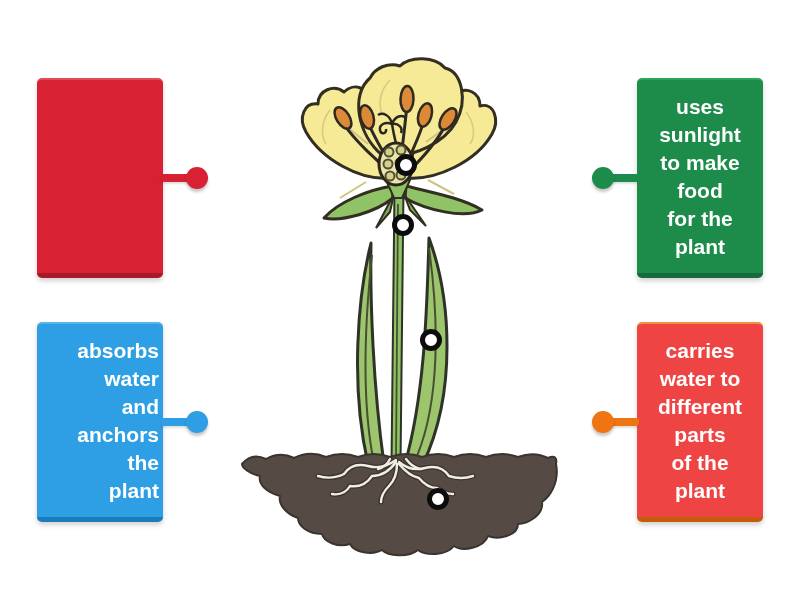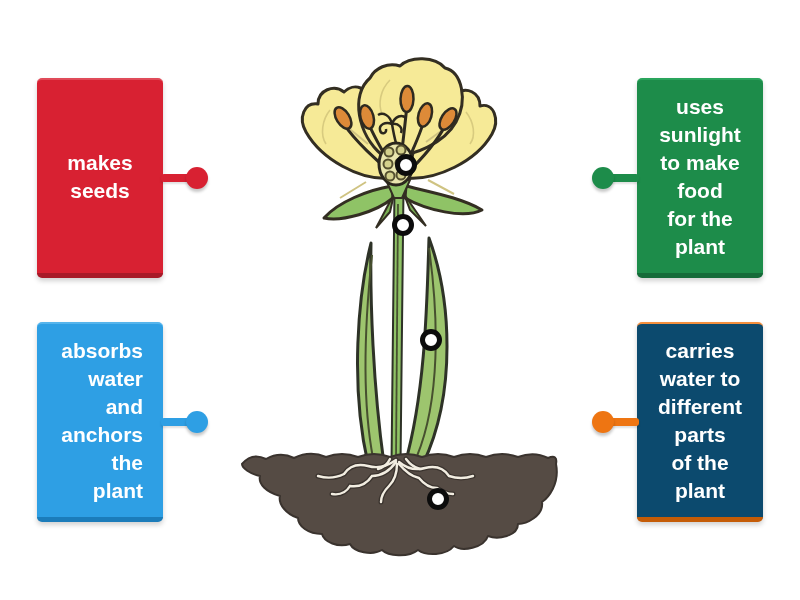--- a/index.html
+++ b/index.html
@@ -6,25 +6,25 @@
   body{width:800px;height:600px;background:#ffffff;font-family:"Liberation Sans",sans-serif;overflow:hidden;}
   .stage{position:relative;width:800px;height:600px;background:#ffffff;}
 
   
   .card{
     position:absolute;width:126px;height:200px;box-sizing:border-box;
     border-radius:5px;display:flex;align-items:center;justify-content:center;
     text-align:center;color:#fff;font-weight:bold;font-size:21px;line-height:28px;
     box-shadow:0 3px 5px rgba(0,0,0,0.18);
   }
-  .card .label-text{white-space:pre-line;width:100%;padding:0 20px;}
+  .card .label-text{white-space:pre-line;width:100%;padding:0 4px;}
   .card.red   {left:37px;top:78px;  background:#d82132;border-top:2px solid #e04b59;border-bottom:5px solid #a81a28;}
   .card.blue  {left:37px;top:322px; background:#2e9fe4;border-top:2px solid #55b4ec;border-bottom:5px solid #1b7cba;text-align:right;}
   .card.green {left:637px;top:78px; background:#1d8c4a;border-top:2px solid #2aa55c;border-bottom:5px solid #156b39;}
-  .card.orange{left:637px;top:322px;background:#0c4a6e;border-top:2px solid #f58f3d;border-bottom:5px solid #c55c07;align-items:center;}
+  .card.orange{left:637px;top:322px;background:#ef4444;border-top:2px solid #f58f3d;border-bottom:5px solid #c55c07;align-items:center;}
 
   .stub{position:absolute;width:33px;height:8px;top:94px;border-radius:3px;box-shadow:0 2px 2px rgba(0,0,0,0.12);}
   .dot{position:absolute;width:22px;height:22px;top:87px;border-radius:50%;box-shadow:0 3px 3px rgba(0,0,0,0.22);}
   .card.red  .stub,.card.blue  .stub{right:-31px;}
   .card.red  .dot ,.card.blue  .dot {right:-45px;}
   .card.green .stub,.card.orange .stub{left:-31px;}
   .card.green .dot ,.card.orange .dot {left:-45px;}
   .card.red .stub,.card.red .dot{background:#d82132;}
   .card.blue .stub,.card.blue .dot{background:#2e9fe4;}
   .card.green .stub,.card.green .dot{background:#1d8c4a;}
@@ -158,22 +158,20 @@
           <circle cx="158" cy="124" r="4.5"></circle>
             <circle cx="170" cy="123" r="4.5"></circle>
           <circle cx="160" cy="136" r="4.5"></circle>
             <circle cx="171" cy="135" r="4.5"></circle>
         </g>
       </g>
     </g>
   </svg>
 
   <div class="card red">
-    <span class="label-text">makes
-seeds</span>
     <span class="stub"></span>
     <span class="dot"></span>
   </div>
 
   <div class="card blue">
     <span class="label-text">absorbs
 water
 and
 anchors
 the

